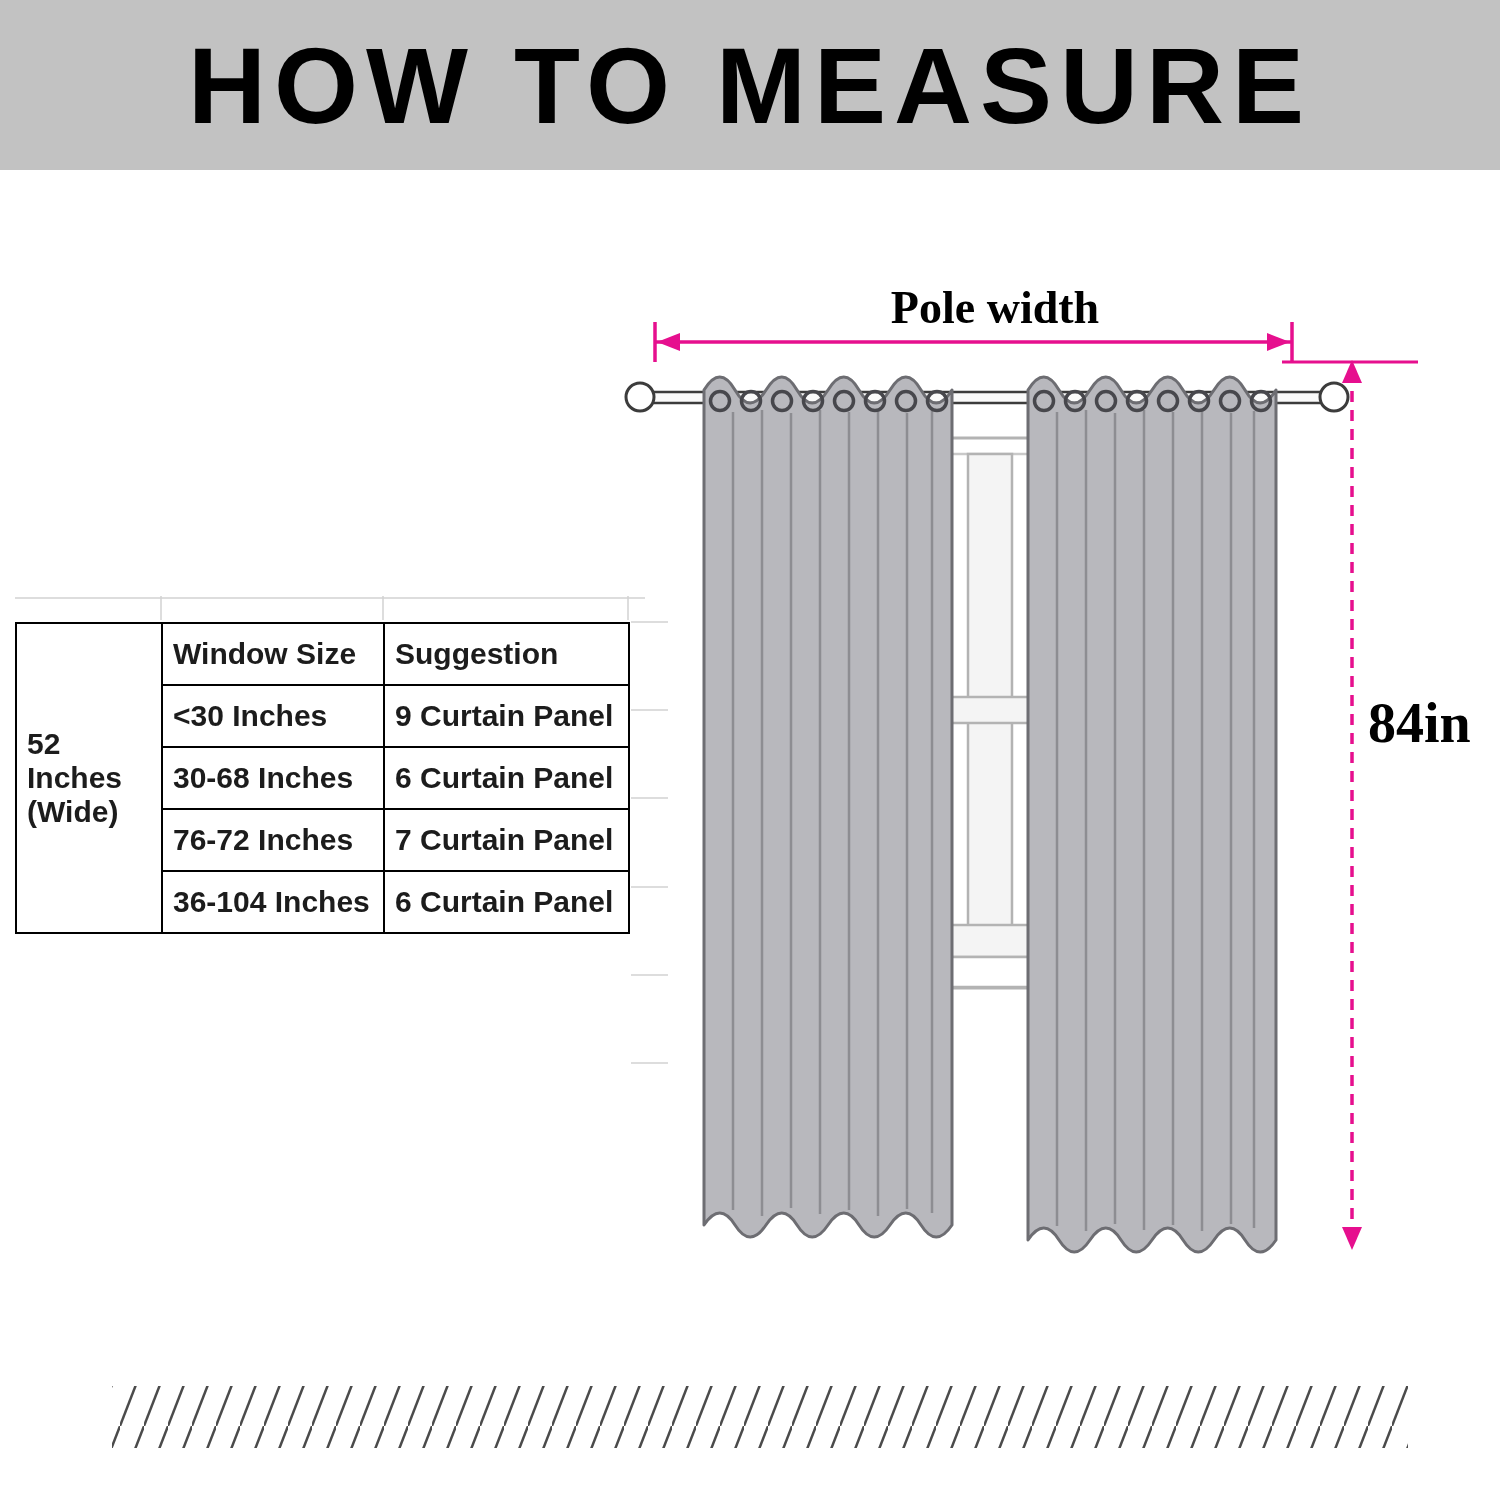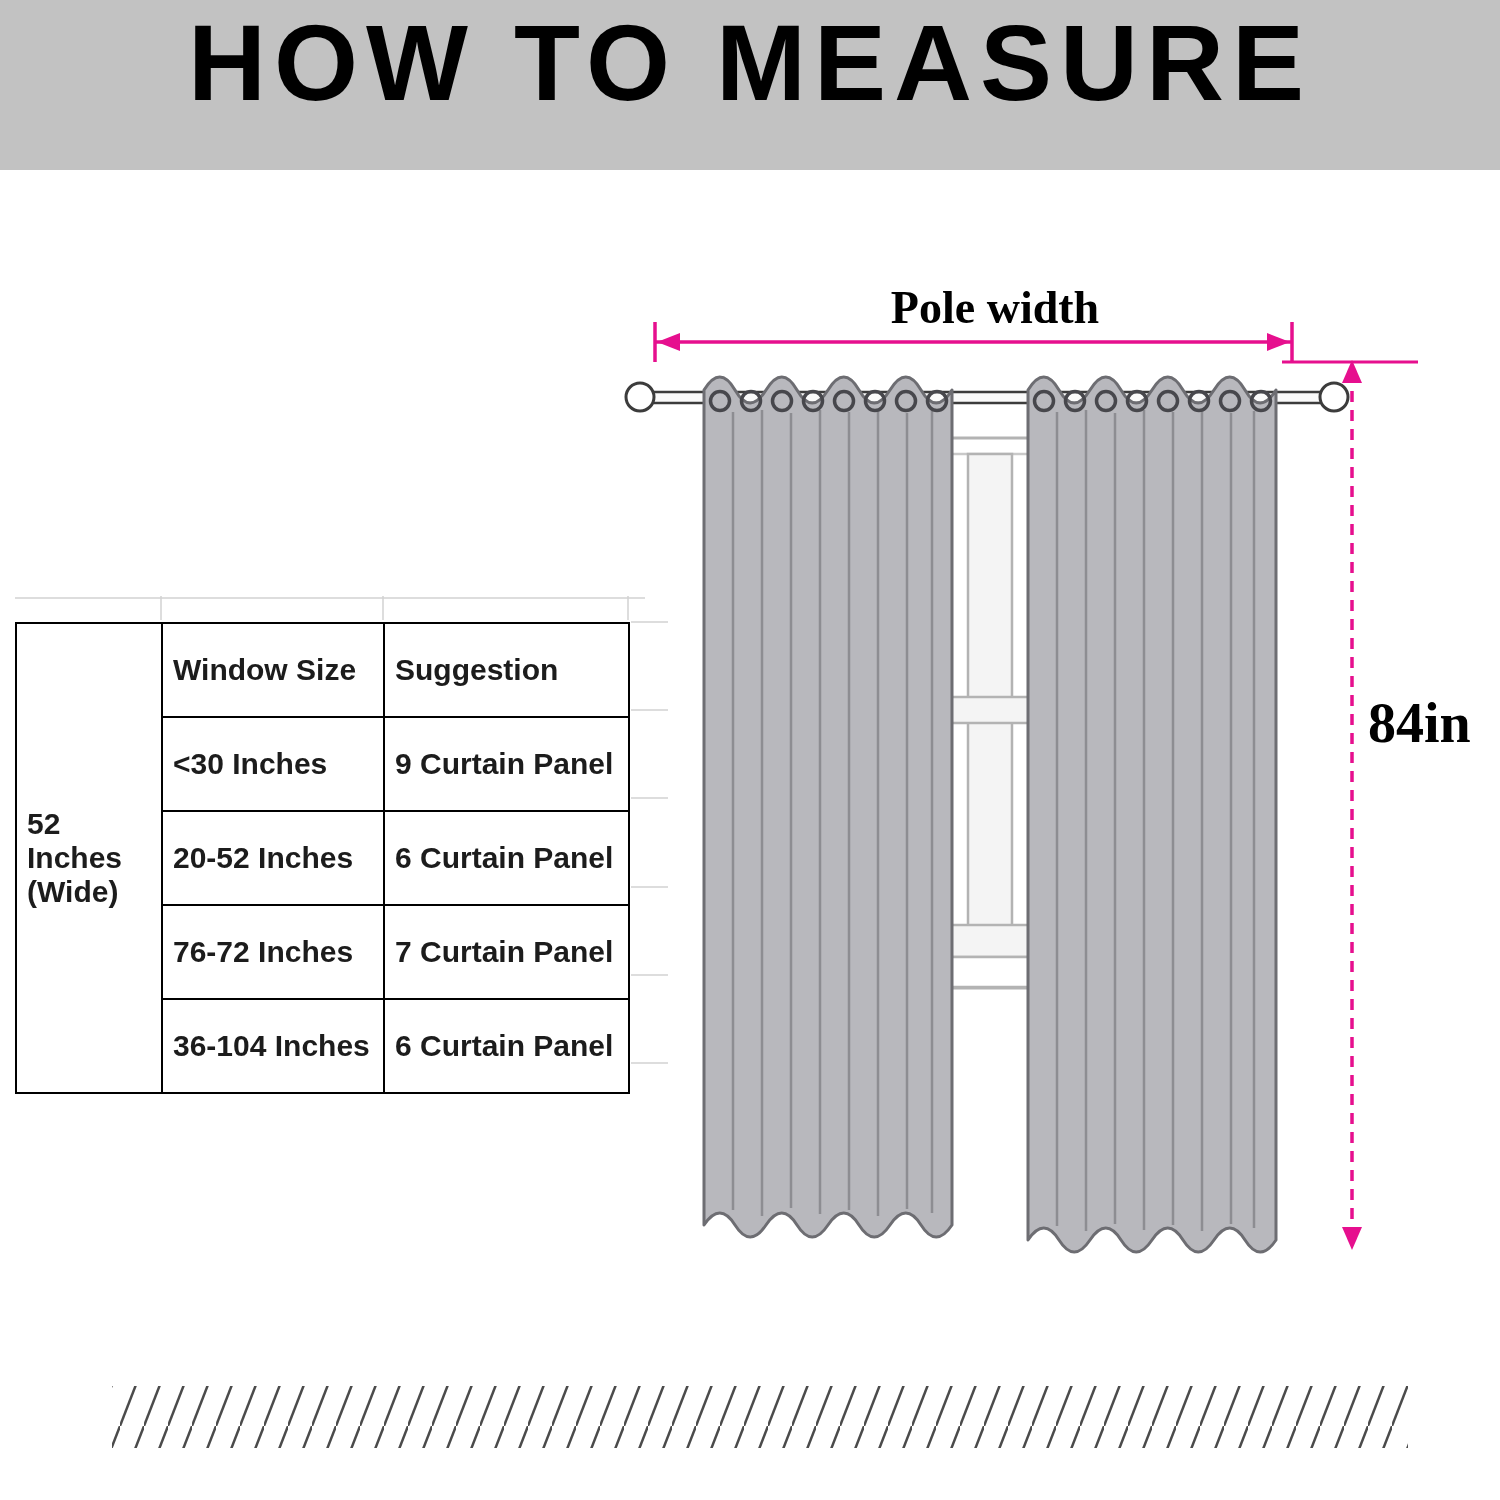--- a/index.html
+++ b/index.html
@@ -8,21 +8,21 @@
     width:1500px; height:1500px;
     position:relative; overflow:hidden;
     font-family:"Liberation Sans", sans-serif;
   }
   .page { position:absolute; inset:0; width:1500px; height:1500px; background:#fff; }
 
   
   .banner {
     position:absolute; left:0; top:0; width:1500px; height:170px;
     background:#c2c2c2;
-    display:flex; justify-content:center;
+    display:flex; align-items:center; justify-content:center;
   }
   .banner h1 {
     font-size:108px; font-weight:bold; letter-spacing:8px; color:#000;
     white-space:nowrap;
   }
 
   
   .diagram-svg {
     position:absolute; left:0; top:0; width:1500px; height:1500px;
     pointer-events:none;
@@ -35,21 +35,21 @@
 
   
   .table-area { position:absolute; left:15px; top:622px; }
   table.size-guide {
     border-collapse:collapse;
     color:#1c1c1c; font-weight:bold;
     background:#fff;
   }
   table.size-guide th, table.size-guide td {
     border:2.5px solid #000;
-    font-size:30px; height:94px;
+    font-size:30px; height:62px;
     padding:0 10px; text-align:left; vertical-align:middle;
     font-weight:bold;
   }
   td.wide-cell  { width:146px; text-align:center; padding:0 6px; }
   th.col-size, td.size-cell { width:222px; }
   th.col-sugg, td.sugg-cell { width:245px; }
 </style>
 </head>
 <body>
 
@@ -154,21 +154,21 @@
         <tr>
           <td class="wide-cell" rowspan="5">52 Inches (Wide)</td>
           <th class="col-size">Window Size</th>
           <th class="col-sugg">Suggestion</th>
         </tr>
         <tr>
           <td class="size-cell">&lt;30 Inches</td>
           <td class="sugg-cell">9 Curtain Panel</td>
         </tr>
         <tr>
-          <td class="size-cell">20-52 Inches</td>
+          <td class="size-cell">30-68 Inches</td>
           <td class="sugg-cell">6 Curtain Panel</td>
         </tr>
         <tr>
           <td class="size-cell">76-72 Inches</td>
           <td class="sugg-cell">7 Curtain Panel</td>
         </tr>
         <tr>
           <td class="size-cell">36-104 Inches</td>
           <td class="sugg-cell">6 Curtain Panel</td>
         </tr>

